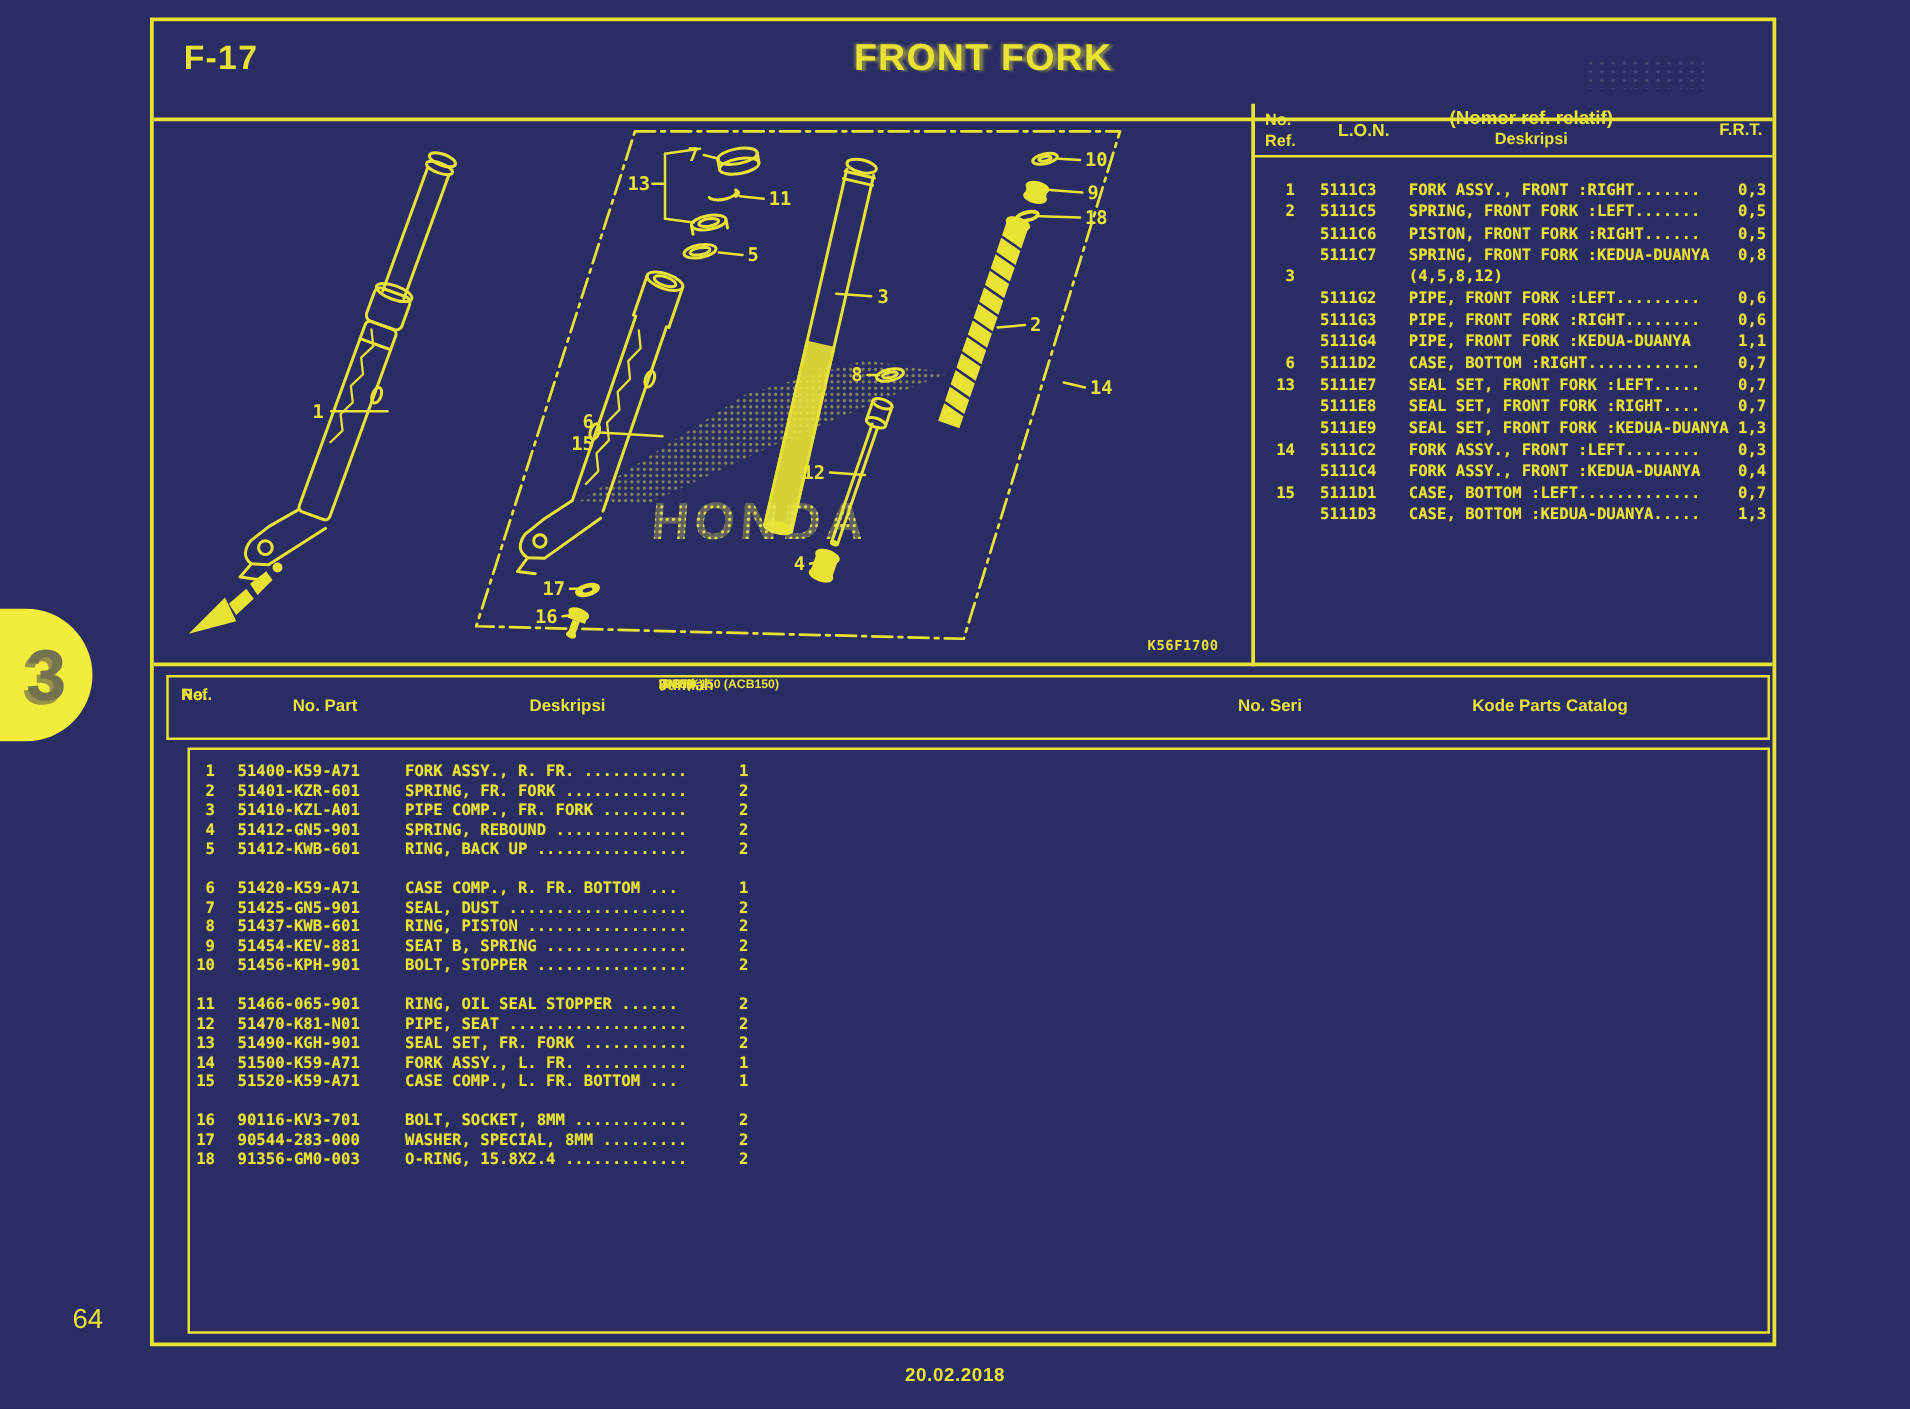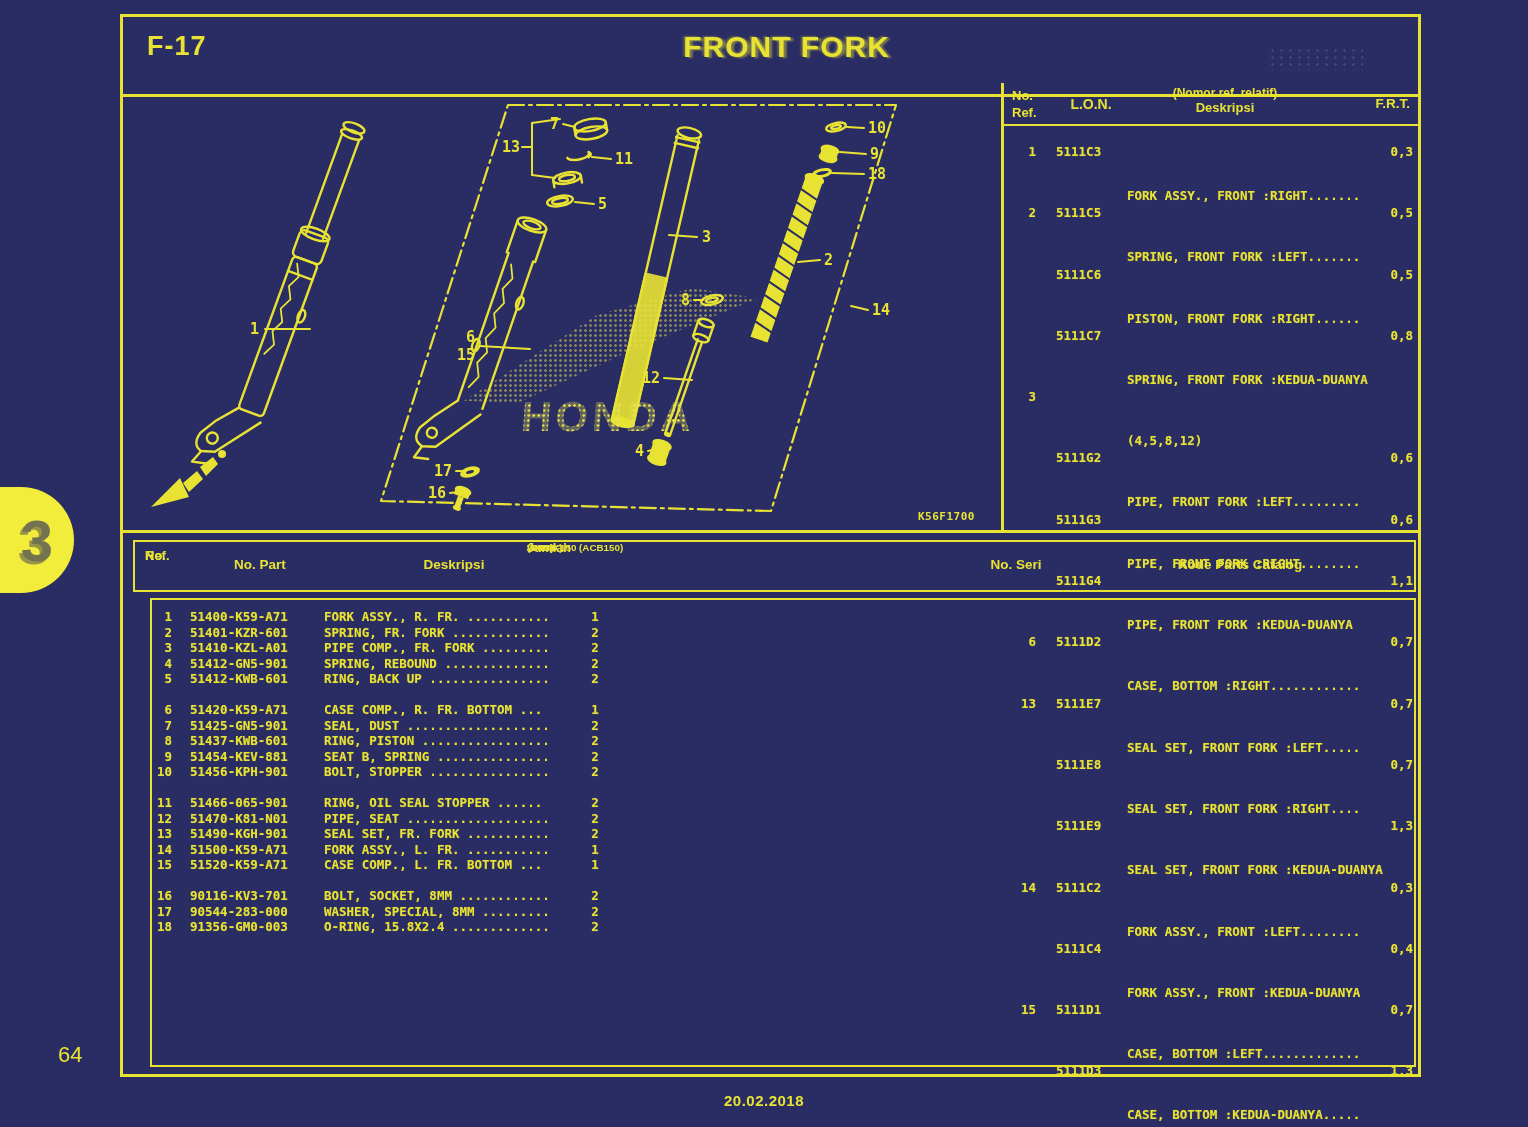--- a/index.html
+++ b/index.html
@@ -26,30 +26,30 @@
   
   .content{position:absolute;left:0;top:66px;right:0;height:450px;border-bottom:3px solid var(--y);}
   .diagram-box{position:absolute;left:0;top:0;width:878px;height:450px;}
   .ref-box{position:absolute;left:878px;top:0;right:0;height:450px;border-left:3px solid var(--y);}
 
   
   .ref-head{position:relative;height:43px;border-bottom:2px solid var(--y);font-weight:bold;}
   .rh-noref{position:absolute;left:8px;top:4px;width:46px;font-size:13px;line-height:17px;}
   .rh-lon{position:absolute;left:54px;top:13px;width:66px;font-size:14px;text-align:center;}
   .rh-desc{position:absolute;left:118px;top:3px;width:206px;text-align:center;}
-  .rh-desc .l1{font-size:12px;}
+  .rh-desc .l1{font-size:15px;}
   .rh-desc .l2{font-size:13px;}
   .rh-frt{position:absolute;right:8px;top:13px;width:52px;font-size:13.5px;text-align:right;}
   .ref-rows{padding-top:17px;padding-left:2px;font-size:12.5px;line-height:17.3px;
             font-family:"DejaVu Sans Mono",monospace;font-weight:bold;
             text-shadow:0 0 1px rgba(233,228,50,.4);}
   .rrow{display:flex;white-space:nowrap;}
   .rrow .c-ref{width:30px;text-align:right;flex:none;}
   .rrow .c-lon{width:62px;margin-left:20px;flex:none;}
-  .rrow .c-desc{flex:1;margin-left:9px;min-width:0;margin-top:44px;}
+  .rrow .c-desc{flex:1;margin-left:9px;min-width:0;}
   .rrow .c-frt{width:42px;text-align:right;padding-right:5px;flex:none;}
 
   
   .band{position:absolute;left:10px;right:2px;top:523px;height:52px;border:2px solid var(--y);font-weight:bold;}
   .band div{position:absolute;text-align:center;}
   .b-noref{left:10px;top:5px;width:44px;font-size:13px;line-height:17px;}
   .b-part{left:70px;top:15px;width:110px;font-size:13.5px;}
   .b-desc{left:264px;top:15px;width:110px;font-size:13.5px;}
   .b-jumlah{left:392px;top:0;width:170px;line-height:12.5px;}
   .b-jumlah .j1{font-size:12.5px;}

